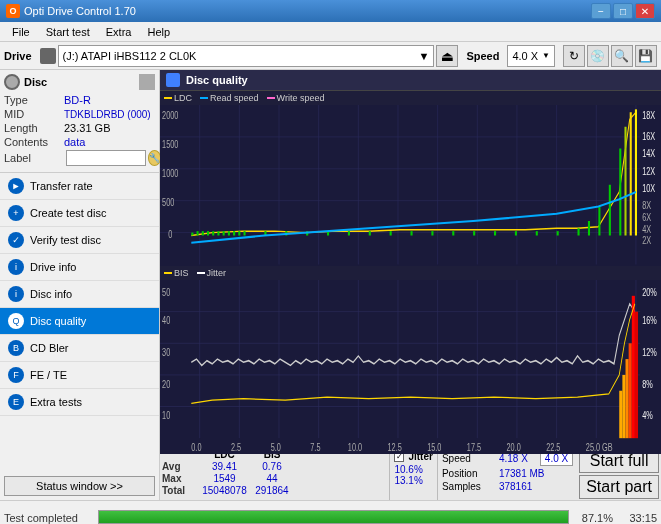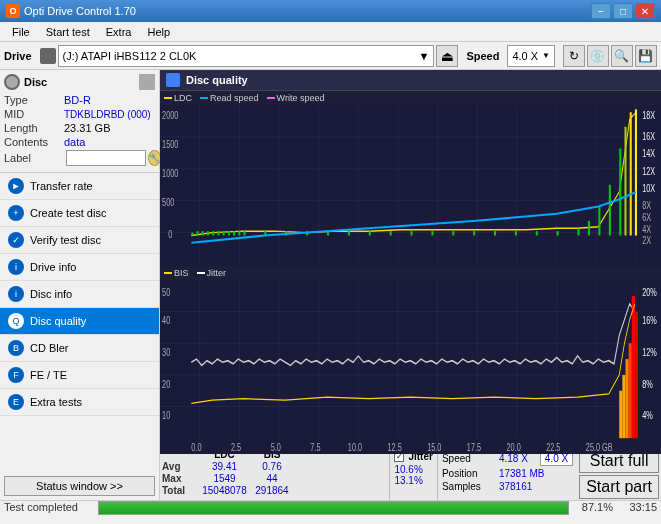--- a/index.html
+++ b/index.html
@@ -59,21 +59,21 @@
 
     
     .charts-area { flex: 1; display: flex; flex-direction: column; }
     .chart-top { flex: 1; position: relative; background: #1e1e3a; border-bottom: 1px solid #444; }
     .chart-bottom { flex: 1; position: relative; background: #1e1e3a; }
 
     
     .chart-svg { width: 100%; height: 100%; }
 
     
-    .bottom-panel { height: 24px; background: #f0f0f0; border-top: 1px solid #ccc; display: flex; align-items: flex-start; padding: 0 4px; gap: 4px; }
+    .bottom-panel { height: 24px; background: #f0f0f0; border-top: 1px solid #ccc; display: flex; align-items: flex-end; padding: 0 4px; gap: 4px; }
     .status-text { font-size: 11px; color: #333; width: 90px; }
     .progress-bar-container { flex: 1; height: 14px; background: #ddd; border: 1px solid #999; }
     .progress-bar-fill { height: 100%; background: linear-gradient(to bottom, #40c040, #20a020); }
     .progress-text { font-size: 11px; color: #333; width: 40px; text-align: right; }
     .time-text { font-size: 11px; color: #333; width: 40px; text-align: right; }
 
     .chart-legend { display: flex; gap: 8px; padding: 2px 4px; }
     .legend-item { display: flex; align-items: center; gap: 2px; font-size: 9px; color: #ccc; }
     .legend-dot { width: 8px; height: 2px; }
     .legend-dot.ldc { background: #ffd700; }

